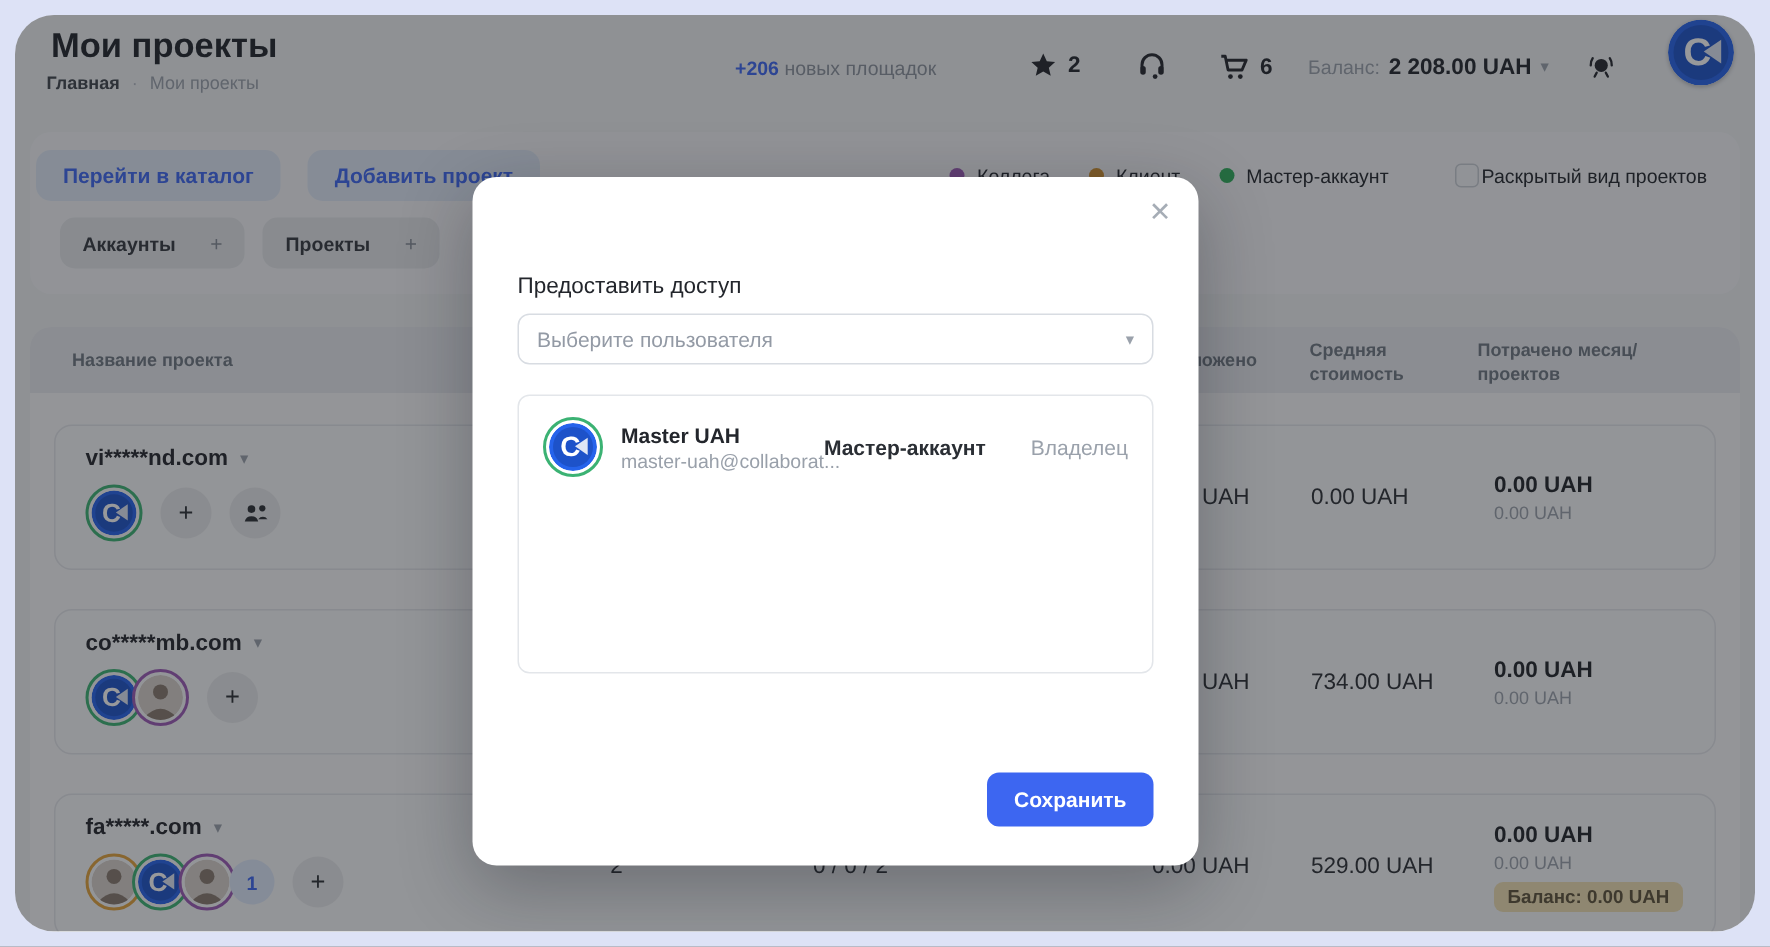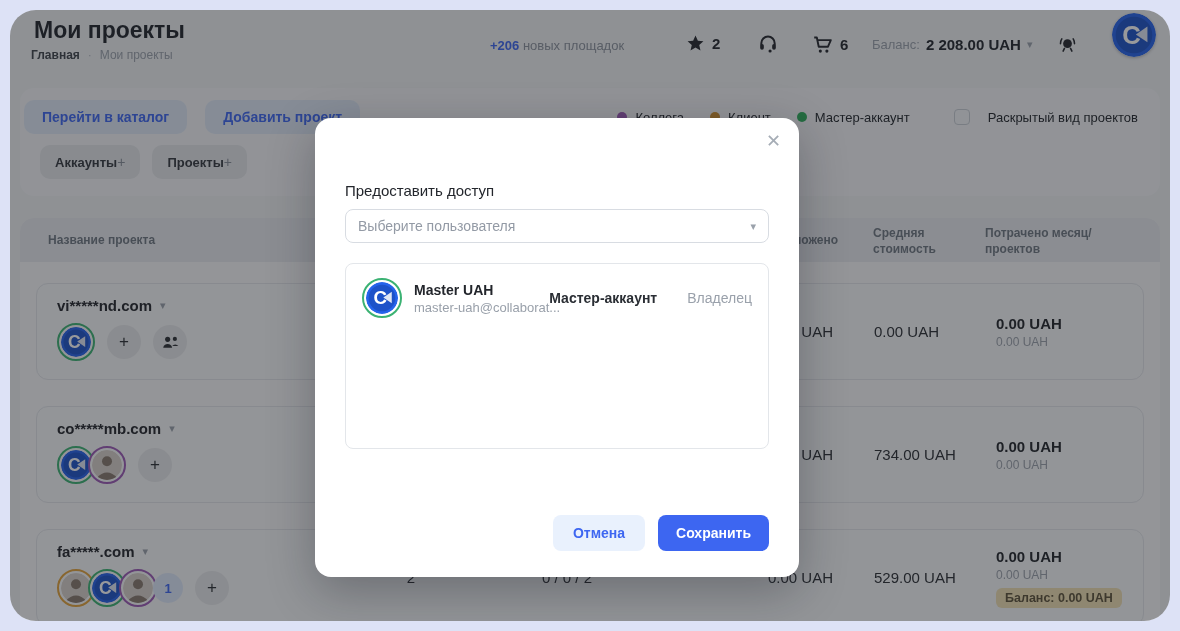--- a/index.html
+++ b/index.html
@@ -35,26 +35,26 @@
   .filter-panel { position:absolute; left:10px; top:78px; width:1140px; height:108px;
                   background:#f4f5f8; border-radius:14px; }
   .fp-row1 { position:absolute; left:4px; right:22px; top:12px; display:flex; align-items:center; }
   .btn-light { background:#dfe8f6; color:#3D66F1; font-size:14px; font-weight:600;
                padding:9px 18px; border-radius:10px; border:none; cursor:pointer; }
   .btn-light + .btn-light { margin-left:18px; }
   .legend { margin-left:auto; display:flex; align-items:center; gap:26px; }
   .legend-item { display:flex; align-items:center; gap:8px; font-size:13px; color:#22262c; }
   .dot { width:10px; height:10px; border-radius:50%; }
   .dot-colleague { background:#9B59B6; } .dot-client { background:#CE8F2F; } .dot-master { background:#2FAE5C; }
-  .chk-group { display:flex; align-items:center; gap:18px; margin-left:44px; cursor:pointer; }
+  .chk-group { display:flex; align-items:center; gap:2px; margin-left:44px; cursor:pointer; }
   .checkbox { width:16px; height:16px; border:1px solid #c7ccd4; border-radius:4px; background:#f2f4f7; }
   .chk-label { font-size:13px; color:#22262c; }
   .fp-row2 { position:absolute; left:20px; top:57px; display:flex; gap:12px; }
   .btn-gray { background:#e3e5e9; color:#33383f; font-size:13px; font-weight:600;
-              padding:9px 15px; border-radius:10px; border:none; cursor:pointer; display:flex; gap:0; align-items:center; }
+              padding:9px 15px; border-radius:10px; border:none; cursor:pointer; display:flex; gap:23px; align-items:center; }
   .btn-gray .plus { color:#868d97; font-weight:400; font-size:14px; }
 
   
   .table-card { position:absolute; left:10px; top:208px; width:1140px; height:440px;
                 background:#f7f8fa; border-radius:14px 14px 0 0; }
   .thead { position:relative; height:44px; background:#e8eaee; border-radius:14px 14px 0 0;
            font-size:12px; font-weight:700; color:#6e7782; }
   .th-project { position:absolute; left:28px; top:15px; }
   .th-offered { position:absolute; left:640px; width:178px; top:15px; text-align:right; }
   .th-avg     { position:absolute; left:853px; top:8px;  width:84px;  line-height:1.3; }
@@ -360,18 +360,17 @@
         </span>
         <span class="u-names">
           <span class="u-name" style="display:block">Master UAH</span>
           <span class="u-mail" style="display:block">master-uah@collaborat...</span>
         </span>
         <span class="u-role">Мастер-аккаунт</span>
         <span class="u-status">Владелец</span>
       </div>
     </div>
     <div class="modal-footer">
-      <button class="btn-cancel">Отмена</button>
       <button class="btn-save">Сохранить</button>
     </div>
   </div>
 
 </div>
 
 </body></html>

